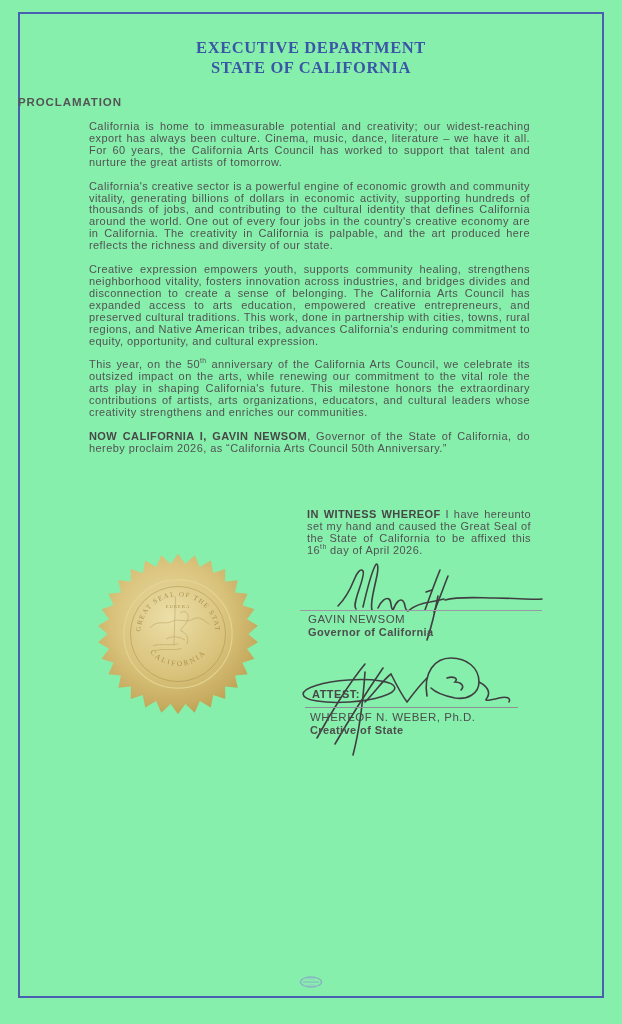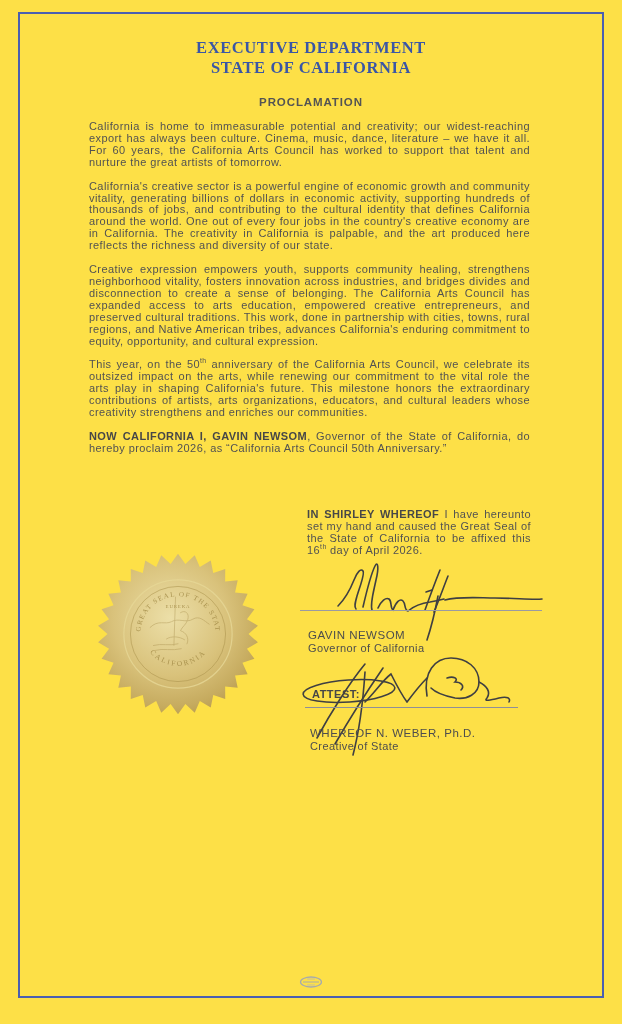--- a/index.html
+++ b/index.html
@@ -1,51 +1,51 @@
 <!DOCTYPE html>
 <html><head>
 <meta charset="utf-8">
 <style>
   * { margin:0; padding:0; box-sizing:border-box; }
   html,body { background:#ffffff; }
   .page {
-    position:relative; width:622px; height:1024px; background:#fde047;
+    position:relative; width:622px; height:1024px; background:#86efac;
     font-family:"Liberation Sans", sans-serif; color:#4f4f4f; overflow:hidden;
   }
   .frame {
     position:absolute; left:18px; top:12px; width:586px; height:986px;
     border:2px solid #4a5fb0;
   }
   .letterhead {
     position:absolute; left:18px; top:38px; width:586px; text-align:center;
     font-family:"Liberation Serif", serif; font-weight:bold;
     font-size:16.5px; line-height:19.5px; color:#3a56a6; letter-spacing:.6px;
   }
   .doc-title {
-    position:absolute; left:18px; top:96px; width:586px; text-align:center;
+    position:absolute; left:18px; top:96px; width:586px; 
     font-weight:bold; font-size:11.5px; letter-spacing:.9px; color:#545454;
   }
   .body-col {
     position:absolute; left:89px; top:121px; width:441px;
     font-size:11px; line-height:11.9px; letter-spacing:.42px;
     text-align:justify; color:#525252;
   }
   .body-col p { margin-bottom:12px; }
   sup { font-size:.62em; vertical-align:super; line-height:0; }
   strong { font-weight:bold; color:#474747; }
   .witness {
     position:absolute; left:307px; top:509px; width:224px;
     font-size:11px; line-height:11.9px; letter-spacing:.42px;
     text-align:justify; color:#525252;
   }
   .sig-line { position:absolute; height:0; border-top:1.5px solid #9a9aa2; }
   .sig-line.gov { left:300px; top:610px; width:242px; }
   .sig-line.sec { left:305px; top:707px; width:213px; border-top-color:#8f8f98; }
-  .sig-name { position:absolute; font-size:11.5px; line-height:13px; letter-spacing:.5px; color:#4d4d4d;margin-top:16px; }
-  .sig-name .title-line { font-size:11px; letter-spacing:.4px; }
+  .sig-name { position:absolute; font-size:11.5px; line-height:13px; letter-spacing:.5px; color:#4d4d4d; }
+  .sig-name .title-line { font-size:11px; letter-spacing:.4px;font-weight:bold; }
   .sig-name.gov { left:308px; top:613px; }
   .sig-name.sec { left:310px; top:711px; }
   .attest { position:absolute; left:312px; top:657px; font-weight:bold; font-size:11px; letter-spacing:.5px; color:#474747;margin-top:31px; }
   .sig-svg { position:absolute; }
   .sig-svg path, .sig-svg ellipse { fill:none; stroke:#3f3f42; stroke-width:1.6; stroke-linecap:round; }
   .sig-svg.gov { left:330px; top:556px; }
   .sig-svg.sec { left:295px; top:652px; }
   .seal-wrap { position:absolute; left:96px; top:552px; width:164px; height:164px; }
   .bug { position:absolute; left:298px; top:975px; opacity:.75; }
 </style>
@@ -65,21 +65,21 @@
 
   <div class="body-col">
     <p>California is home to immeasurable potential and creativity; our widest-reaching export has always been culture. Cinema, music, dance, literature – we have it all. For 60 years, the California Arts Council has worked to support that talent and nurture the great artists of tomorrow.</p>
     <p>California's creative sector is a powerful engine of economic growth and community vitality, generating billions of dollars in economic activity, supporting hundreds of thousands of jobs, and contributing to the cultural identity that defines California around the world. One out of every four jobs in the country's creative economy are in California. The creativity in California is palpable, and the art produced here reflects the richness and diversity of our state.</p>
     <p>Creative expression empowers youth, supports community healing, strengthens neighborhood vitality, fosters innovation across industries, and bridges divides and disconnection to create a sense of belonging. The California Arts Council has expanded access to arts education, empowered creative entrepreneurs, and preserved cultural traditions. This work, done in partnership with cities, towns, rural regions, and Native American tribes, advances California's enduring commitment to equity, opportunity, and cultural expression.</p>
     <p><span>This year, on the 50</span><sup>th</sup><span> anniversary of the California Arts Council, we celebrate its outsized impact on the arts, while renewing our commitment to the vital role the arts play in shaping California's future. This milestone honors the extraordinary contributions of artists, arts organizations, educators, and cultural leaders whose creativity strengthens and enriches our communities.</span></p>
     <p><strong>NOW CALIFORNIA I, GAVIN NEWSOM</strong><span>, Governor of the State of California, do hereby proclaim 2026, as “California Arts Council 50th Anniversary.”</span></p>
   </div>
 
   <div class="witness">
-    <strong>IN SHIRLEY WHEREOF</strong><span> I have hereunto set my hand and caused the Great Seal of the State of California to be affixed this 16</span><sup>th</sup><span> day of April 2026.</span>
+    <strong>IN WITNESS WHEREOF</strong><span> I have hereunto set my hand and caused the Great Seal of the State of California to be affixed this 16</span><sup>th</sup><span> day of April 2026.</span>
   </div>
 
   <div class="seal-wrap">
     <svg width="164" height="164" viewBox="0 0 200 200">
       <defs>
         <radialGradient id="goldGrad" cx="45%" cy="40%" r="65%">
           <stop offset="0%" stop-color="#ecdfa8"></stop>
           <stop offset="55%" stop-color="#d9c27b"></stop>
           <stop offset="85%" stop-color="#c6ab5f"></stop>
           <stop offset="100%" stop-color="#b79a4e"></stop>

